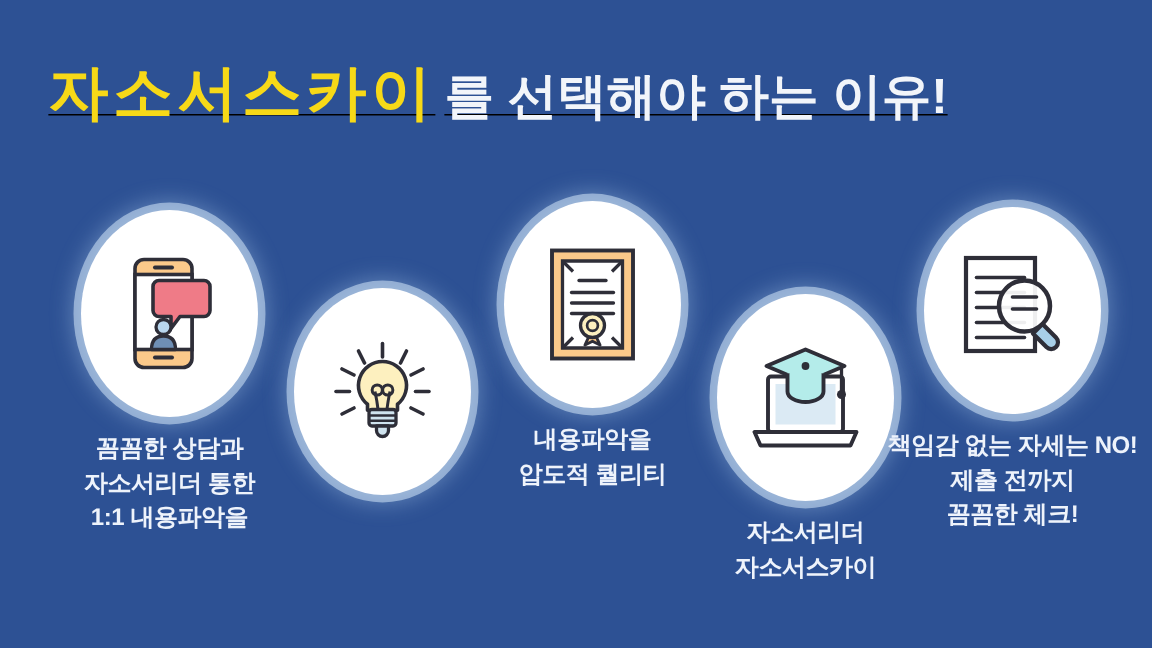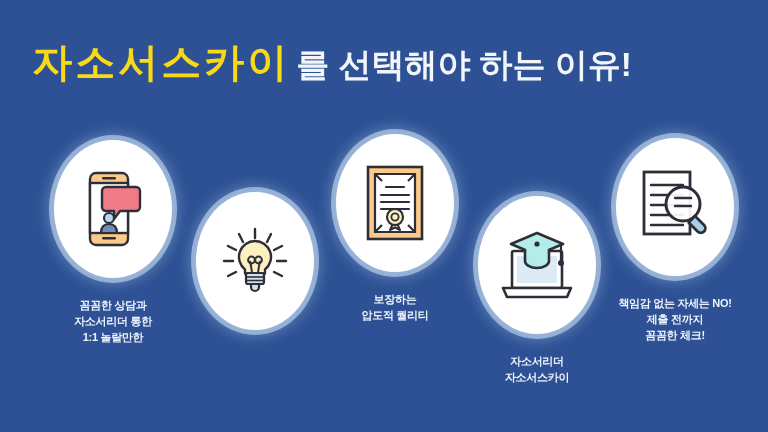--- a/index.html
+++ b/index.html
@@ -22,20 +22,21 @@
 
   
   #title {
     position: absolute;
     left: 0;
     top: 42px;
     width: 664px;
     text-align: center;
     white-space: nowrap;
     line-height: 1;
+    text-decoration: underline;
   }
   #title .brand {
     font-size: 40px;
     font-weight: 700;
     color: #f7d917;
     letter-spacing: 3px;
     font-family: "Liberation Sans", "DejaVu Sans", sans-serif;
   }
   #title .rest {
     font-size: 33px;
@@ -60,23 +61,23 @@
     background: #ffffff;
     box-shadow: 0 0 0 5px rgba(210,230,248,0.55),
                 0 0 14px 6px rgba(190,220,250,0.35);
     display: flex;
     align-items: center;
     justify-content: center;
   }
   .bubble svg { display: block; }
 
   .caption {
-    margin-top: 20px;
+    margin-top: 10px;
     color: #eef3fb;
-    font-size: 11px;
+    font-size: 16px;
     font-weight: 700;
     line-height: 1.45;
     letter-spacing: -0.3px;
   }
   .caption div { white-space: nowrap; }
 
   
   #feature-0 { left: 18px;  top: 140px; }
   #feature-1 { left: 160px; top: 192px; }
   #feature-2 { left: 300px; top: 134px; }
@@ -102,21 +103,21 @@
           <rect x="18" y="66" width="14" height="2.6" rx="1.3" fill="#2e2e38"></rect>
           <path d="M22 16 h30 a4 4 0 0 1 4 4 v16 a4 4 0 0 1 -4 4 h-16 l-6 8 v-8 h-8 a4 4 0 0 1 -4 -4 v-16 a4 4 0 0 1 4 -4 z" fill="#ef7b87" stroke="#2e2e38" stroke-width="2.4" stroke-linejoin="round"></path>
           <circle cx="25" cy="47" r="5" fill="#b9d7ef" stroke="#2e2e38" stroke-width="2.2"></circle>
           <path d="M17 62 q0 -9 8 -9 q8 0 8 9 z" fill="#6f8fb5" stroke="#2e2e38" stroke-width="2.2" stroke-linejoin="round"></path>
         </svg>
       </span>
     </div>
     <div class="caption">
       <div>꼼꼼한 상담과</div>
       <div>자소서리더 통한</div>
-      <div>1:1 놀랄만한</div>
+      <div>1:1 내용파악을</div>
     </div>
   </div>
 
   <div class="feature" id="feature-1">
     <div class="bubble">
       <span>
         <svg width="76" height="76" viewBox="0 0 76 76">
           <g stroke="#2e2e38" stroke-width="2.4" stroke-linecap="round">
             <line x1="38" y1="6" x2="38" y2="15"></line>
             <line x1="22" y1="11" x2="26" y2="19"></line>
@@ -156,21 +157,21 @@
             <line x1="17" y1="38" x2="45" y2="38"></line>
             <line x1="17" y1="45" x2="45" y2="45"></line>
           </g>
           <path d="M31 55 l-5 11 l5 -2.5 l5 2.5 z" fill="#fbc98a" stroke="#2e2e38" stroke-width="2" stroke-linejoin="round"></path>
           <circle cx="31" cy="53" r="8" fill="#fdf0bf" stroke="#2e2e38" stroke-width="2.2"></circle>
           <circle cx="31" cy="53" r="3.6" fill="none" stroke="#2e2e38" stroke-width="1.8"></circle>
         </svg>
       </span>
     </div>
     <div class="caption">
-      <div>보장하는</div>
+      <div>내용파악을</div>
       <div>압도적 퀄리티</div>
     </div>
   </div>
 
   <div class="feature" id="feature-3">
     <div class="bubble">
       <span>
         <svg width="84" height="76" viewBox="0 0 84 76">
           <rect x="17" y="24" width="50" height="37" rx="2" fill="#ffffff" stroke="#2e2e38" stroke-width="2.6"></rect>
           <rect x="22" y="29" width="40" height="27" fill="#dbeaf4"></rect>

